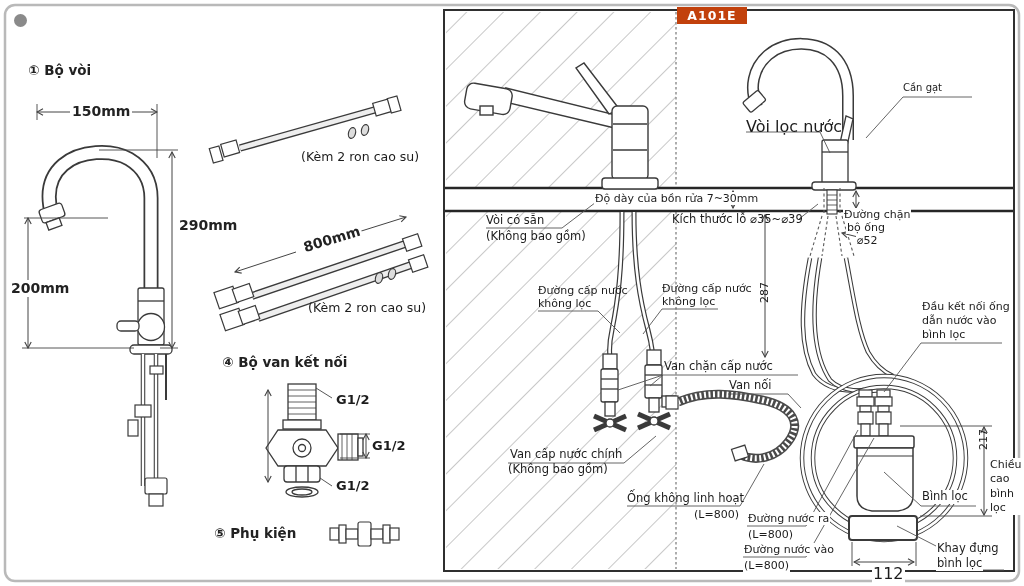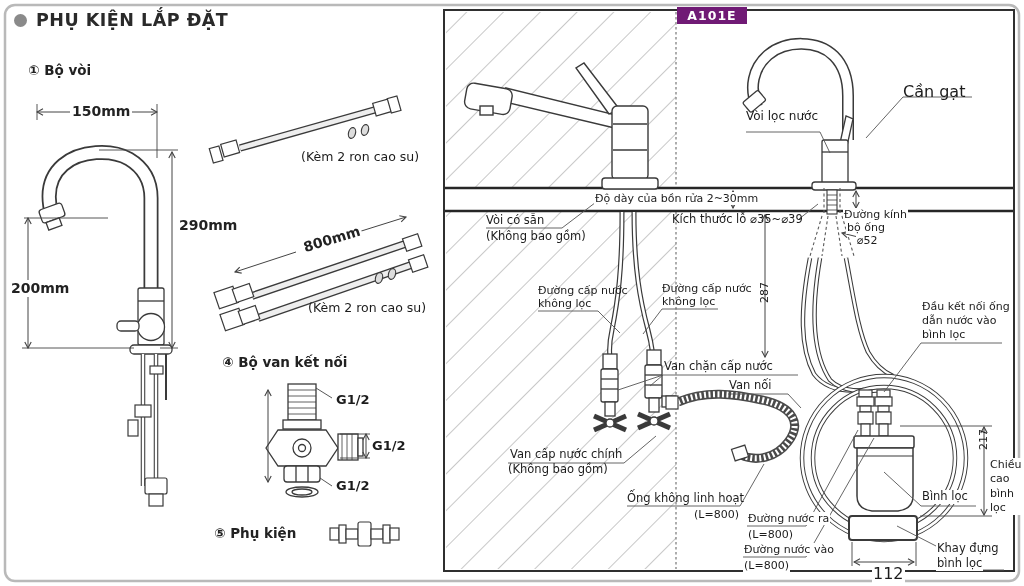--- a/index.html
+++ b/index.html
@@ -6,21 +6,21 @@
   .stage{position:relative;width:1024px;height:586px;background:#fff;overflow:hidden;
          font-family:"DejaVu Sans","Liberation Sans",sans-serif;color:#1e1e1e;}
   .art{position:absolute;left:0;top:0;}
   .lbl{position:absolute;font-size:11.5px;line-height:1.2;color:#1c1c1c;white-space:nowrap;}
   .sm{font-size:11px;}
   .hd{font-size:13.5px;font-weight:bold;color:#222;}
   .dm{font-size:14px;font-weight:bold;background:#fff;padding:0 2px;color:#222;}
   .title{font-size:17.5px;font-weight:bold;letter-spacing:.5px;color:#2a2a2a;}
   .bullet{position:absolute;width:13px;height:13px;border-radius:50%;background:#8a8a8a;}
   .g12{font-size:13px;font-weight:bold;}
-  .model{position:absolute;left:677px;top:7px;width:70px;height:17px;background:#701a75;
+  .model{position:absolute;left:677px;top:7px;width:70px;height:17px;background:#c2410c;
          color:#fff;font-size:12.5px;font-weight:bold;text-align:center;line-height:17px;letter-spacing:1px;}
   .rot{transform:rotate(-90deg);transform-origin:left top;}
   .rot17{transform:rotate(-17deg);transform-origin:left center;}
   .wrap{white-space:normal;width:40px;line-height:1.3;background:#fff;}
   .bgw{background:#fff;padding:0 1px;}
 </style>
 </head>
 <body>
 
 <div class="stage">
@@ -311,47 +311,46 @@
       <rect x="16" y="9" width="12" height="10"></rect>
           <rect x="28" y="2" width="13" height="24" rx="2"></rect>
       <rect x="41" y="9" width="12" height="10"></rect>
           <rect x="53" y="5" width="7" height="18"></rect>
       <rect x="60" y="8" width="9" height="12"></rect>
     </g>
   </g>
 </svg>
 
 <span class="bullet" style="left:14px;top:14px"></span>
-<div class="lbl title" style="left:36px;top:10px">PHỤ KIỆN LẮP ĐẶT</div>
 
 <div class="lbl hd" style="left:28px;top:62px">① Bộ vòi</div>
 <div class="lbl dm" style="left:70px;top:103px">150mm</div>
 <div class="lbl dm" style="left:177px;top:217px">290mm</div>
 <div class="lbl dm" style="left:9px;top:280px">200mm</div>
 
 <div class="lbl" style="left:301px;top:149px;font-size:12.5px">(Kèm 2 ron cao su)</div>
 
 <div class="lbl dm rot17" style="left:302px;top:240px">800mm</div>
 <div class="lbl" style="left:308px;top:300px;font-size:12.5px">(Kèm 2 ron cao su)</div>
 
 <div class="lbl hd" style="left:222px;top:354px">④ Bộ van kết nối</div>
 <div class="lbl g12" style="left:336px;top:392px">G1/2</div>
 <div class="lbl g12" style="left:372px;top:438px">G1/2</div>
 <div class="lbl g12" style="left:336px;top:478px">G1/2</div>
 
 <div class="lbl hd" style="left:214px;top:525px">⑤ Phụ kiện</div>
 
 <div class="model">A101E</div>
-<div class="lbl" style="left:903px;top:82px;font-size:16px">Cần gạt</div>
-<div class="lbl" style="left:746px;top:109px;font-size:12px">Vòi lọc nước</div>
-<div class="lbl sm bgw" style="left:594px;top:192px">Độ dày của bồn rửa 2~30mm</div>
+<div class="lbl" style="left:903px;top:82px;font-size:10px">Cần gạt</div>
+<div class="lbl" style="left:746px;top:117px;font-size:16px">Vòi lọc nước</div>
+<div class="lbl sm bgw" style="left:594px;top:192px">Độ dày của bồn rửa 7~30mm</div>
 <div class="lbl" style="left:486px;top:214px">Vòi có sẵn</div>
 <div class="lbl" style="left:486px;top:230px">(Không bao gồm)</div>
 <div class="lbl" style="left:672px;top:213px">Kích thước lỗ ⌀35~⌀39</div>
-<div class="lbl sm bgw" style="left:843px;top:208px">Đường kính</div>
+<div class="lbl sm bgw" style="left:843px;top:208px">Đường chặn</div>
 <div class="lbl sm bgw" style="left:846px;top:221px">bộ ống</div>
 <div class="lbl sm bgw" style="left:856px;top:234px">⌀52</div>
 <div class="lbl sm" style="left:538px;top:284px">Đường cấp nước</div>
 <div class="lbl sm" style="left:538px;top:297px">không lọc</div>
 <div class="lbl sm" style="left:662px;top:282px">Đường cấp nước</div>
 <div class="lbl sm" style="left:662px;top:295px">không lọc</div>
 <div class="lbl sm rot" style="left:758px;top:303px">287</div>
 <div class="lbl" style="left:664px;top:360px">Van chặn cấp nước</div>
 <div class="lbl" style="left:729px;top:379px">Van nối</div>
 <div class="lbl sm bgw" style="left:921px;top:300px">Đầu kết nối ống</div>

